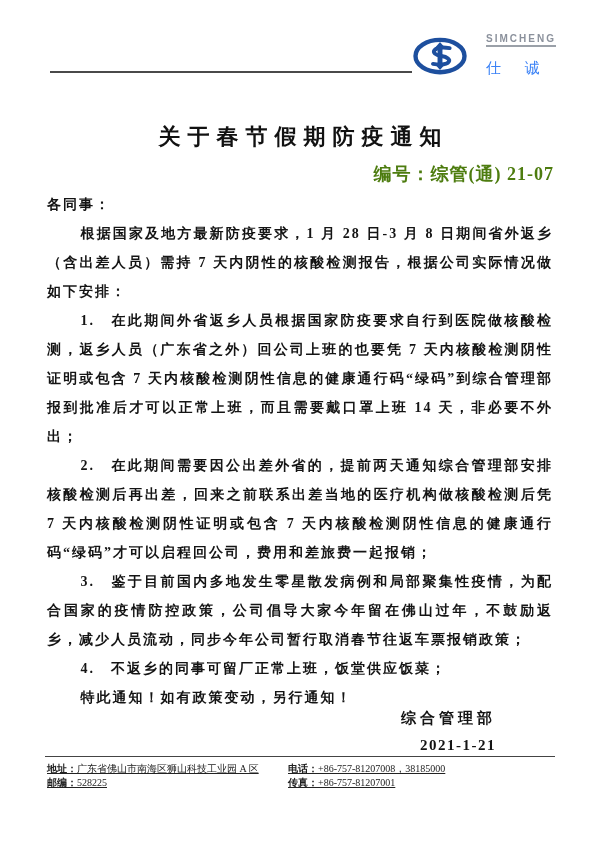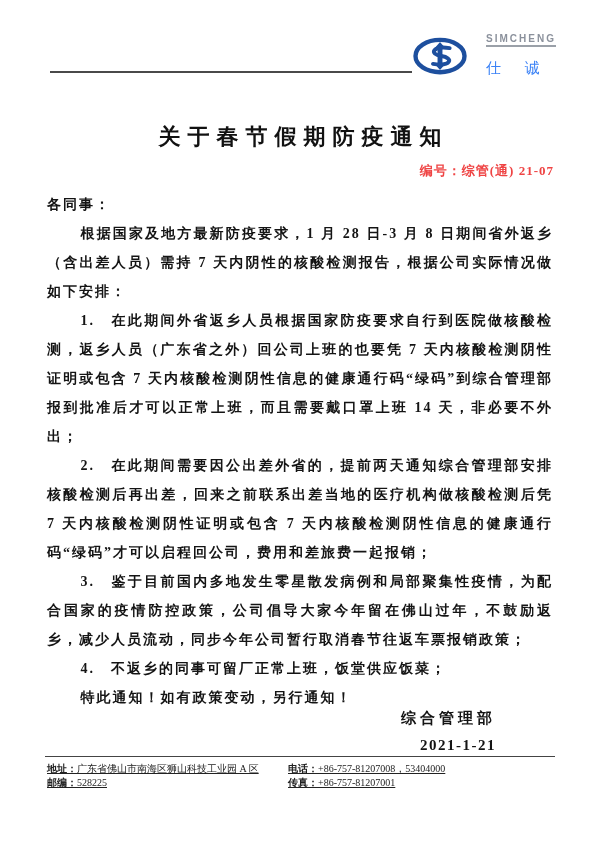--- a/index.html
+++ b/index.html
@@ -40,22 +40,22 @@
   
   .doc-title {
     position: absolute; top: 122px; left: 0; right: 0;
     text-align: center;
     font-size: 22px; font-weight: bold;
     letter-spacing: 7px; text-indent: 7px;
     color: #111;
   }
   .doc-no {
     position: absolute; top: 162px; right: 46px;
-    font-size: 13px; font-weight: bold; letter-spacing: 1px;
-    color: #ef4444;
+    font-size: 18px; font-weight: bold; letter-spacing: 1px;
+    color: #4d7c0f;
   }
 
   
   .doc-body {
     position: absolute; top: 190px; left: 47px; right: 47px;
     font-size: 14px; font-weight: bold;
     line-height: 29px; letter-spacing: 2px;
     text-align: justify;
     color: #141414;
   }
@@ -125,21 +125,21 @@
   <div class="signature">
     <div class="dept">综合管理部</div>
     <div class="date">2021-1-21</div>
   </div>
 
   <div class="footer-rule"></div>
 
   <div class="doc-footer">
     <div class="f-row">
       <span class="f-left"><span class="f-label">地址：</span><span>广东省佛山市南海区狮山科技工业园 A 区</span></span>
-      <span class="f-right"><span class="f-label">电话：</span><span>+86-757-81207008，53404000</span></span>
+      <span class="f-right"><span class="f-label">电话：</span><span>+86-757-81207008，38185000</span></span>
     </div>
     <div class="f-row">
       <span class="f-left"><span class="f-label">邮编：</span><span>528225</span></span>
       <span class="f-right"><span class="f-label">传真：</span><span>+86-757-81207001</span></span>
     </div>
   </div>
 
 </div>
 
 </body></html>

